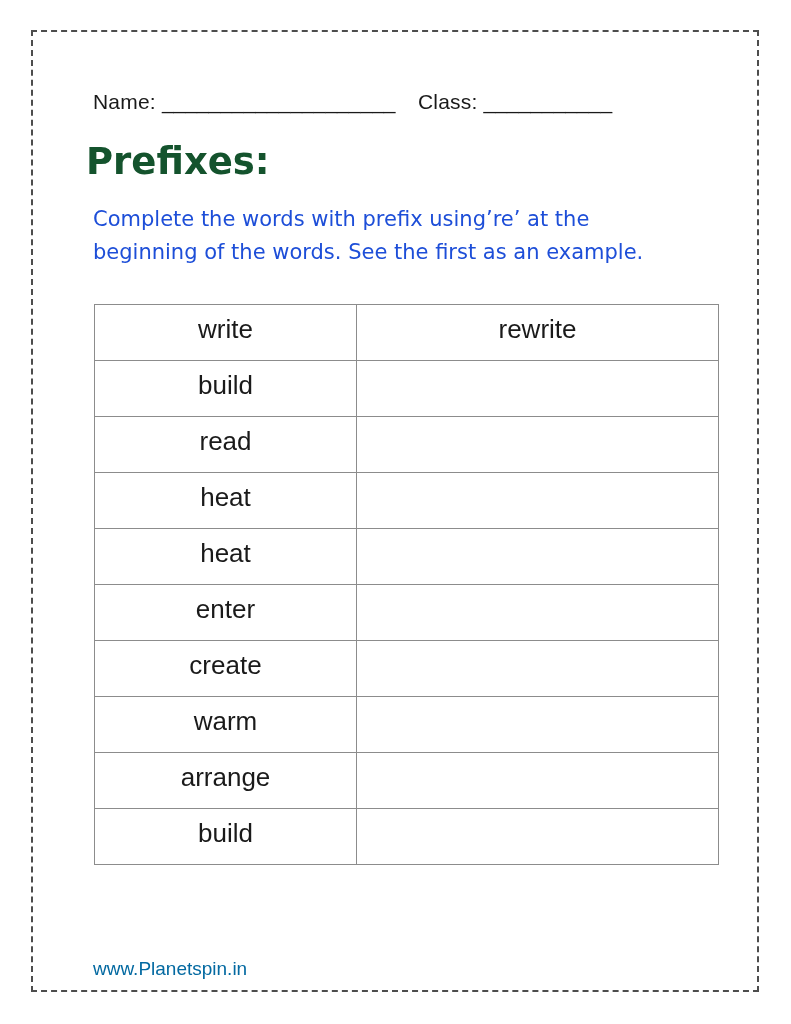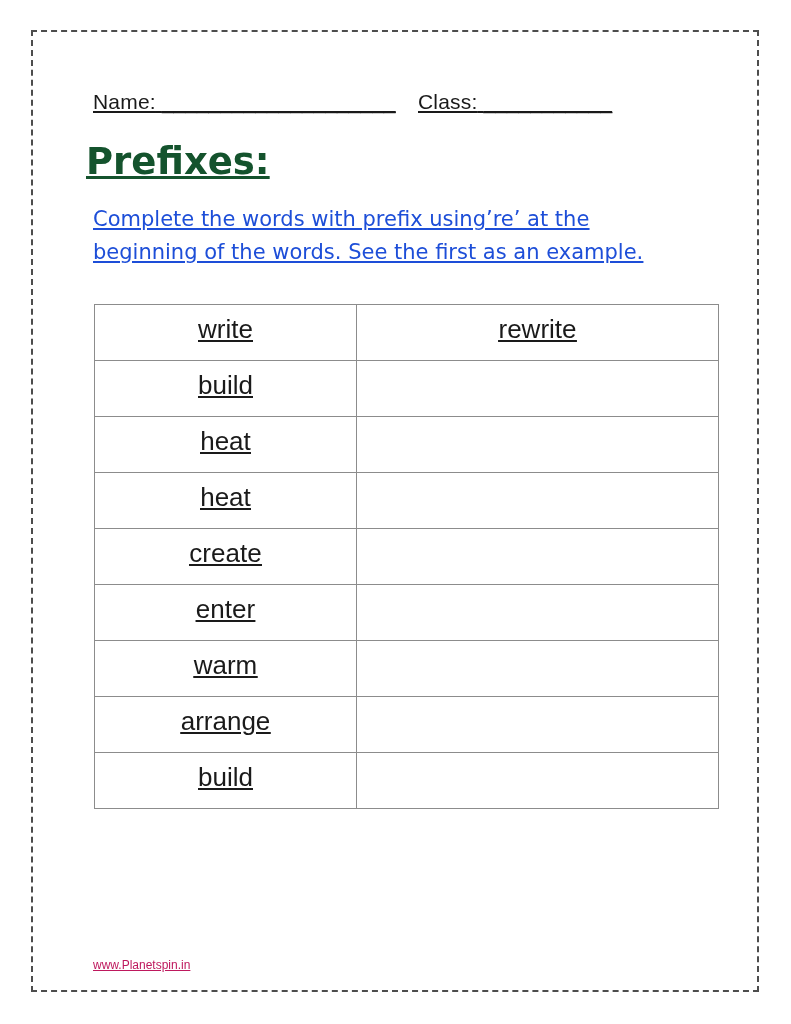--- a/index.html
+++ b/index.html
@@ -1,15 +1,15 @@
 <!DOCTYPE html>
 <html><head>
 <meta charset="utf-8">
 <style>
-  * { margin: 0; padding: 0; box-sizing: border-box; text-decoration: underline; }
+  * { margin: 0; padding: 0; box-sizing: border-box; }
   html, body { background: #ffffff; }
   .page {
     position: relative;
     width: 791px;
     height: 1024px;
     background: #ffffff;
     font-family: "Liberation Sans", sans-serif;
     color: #1a1a1a;
     overflow: hidden;
   }
@@ -63,22 +63,22 @@
     padding-top: 9px;
     font-family: "Liberation Sans", sans-serif;
     font-size: 26px;
     color: #1a1a1a;
   }
   td.col-word  { width: 262px; }
   td.col-answer { width: 362px; }
   .footer {
     position: absolute;
     top: 958px; left: 93px;
-    font-size: 12px;
-    color: #be185d;
+    font-size: 19px;
+    color: #0369a1;
   }
 </style>
 </head>
 <body>
 
 <div class="page">
 
   <div class="page-border"></div>
 
   <div class="header-row">
@@ -103,33 +103,37 @@
     <tbody>
       <tr>
         <td class="col-word">write</td>
         <td class="col-answer">rewrite</td>
       </tr>
       <tr>
         <td class="col-word">build</td>
         <td class="col-answer"></td>
       </tr>
       <tr>
+        <td class="col-word">read</td>
+        <td class="col-answer"></td>
+      </tr>
+      <tr>
         <td class="col-word">heat</td>
         <td class="col-answer"></td>
       </tr>
       <tr>
         <td class="col-word">heat</td>
         <td class="col-answer"></td>
       </tr>
       <tr>
-        <td class="col-word">create</td>
+        <td class="col-word">enter</td>
         <td class="col-answer"></td>
       </tr>
       <tr>
-        <td class="col-word">enter</td>
+        <td class="col-word">create</td>
         <td class="col-answer"></td>
       </tr>
       <tr>
         <td class="col-word">warm</td>
         <td class="col-answer"></td>
       </tr>
       <tr>
         <td class="col-word">arrange</td>
         <td class="col-answer"></td>
       </tr>

